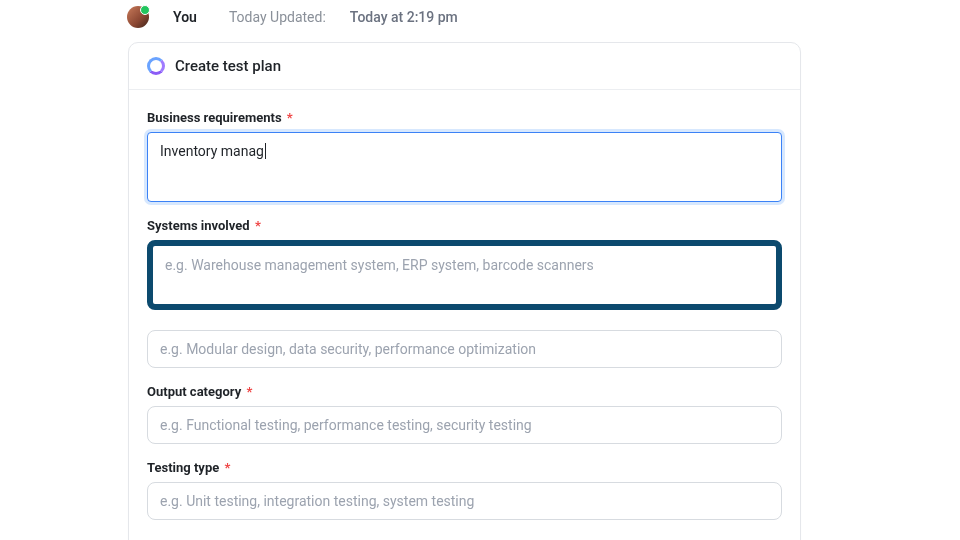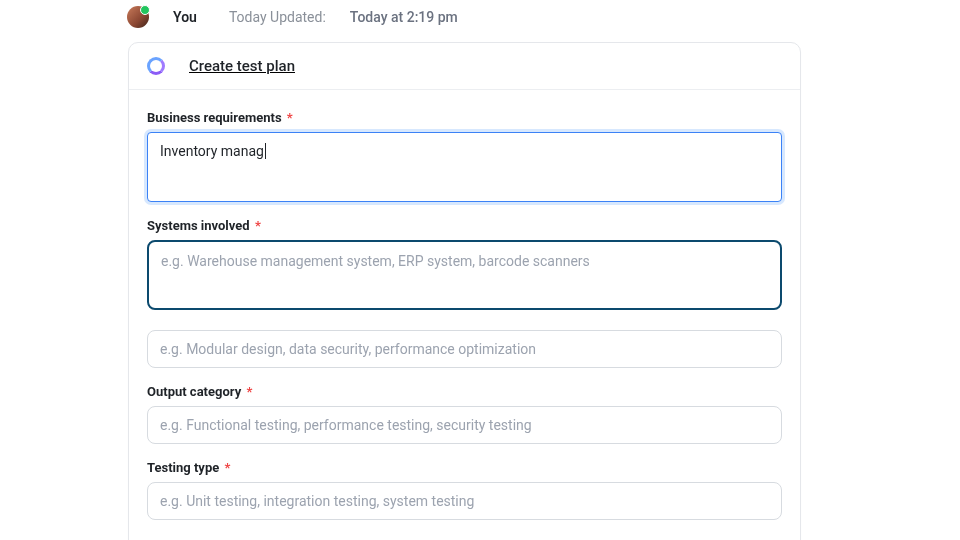--- a/index.html
+++ b/index.html
@@ -55,24 +55,23 @@
       margin: 14px 0 0 128px;
       width: 673px;
       border: 1px solid #e5e7eb;
       border-radius: 10px;
       background: #ffffff;
       box-shadow: 0 1px 2px rgba(0,0,0,0.02);
     }
     .card-header {
       display: flex;
       align-items: flex-start;
-      gap: 24px;
+      gap: 10px;
       padding: 14px 18px;
       border-bottom: 1px solid #eceef1;
-      text-decoration: underline;
     }
     .card-icon {
       width: 18px;
       height: 18px;
       border-radius: 50%;
       border: 3px solid;
       border-color: #6aa3ff #a07bff #8b5cf6 #6aa3ff;
       background: #fff;
     }
     .card-title {
@@ -92,21 +91,21 @@
       font-weight: 700;
       color: #1f2328;
       margin-bottom: 7px;
     }
     .required {
       color: #ef4444;
       margin-left: 2px;
     }
     .textarea-input {
       width: 100%;
-      border: 2px solid #0c4a6e;
+      border: 6px solid #0c4a6e;
       border-radius: 8px;
       padding: 10px 12px;
       font-family: inherit;
       font-size: 14px;
       color: #6d28d9;
       resize: none;
       line-height: 1.4;
     }
     .textarea-input.tall {
       height: 70px;

